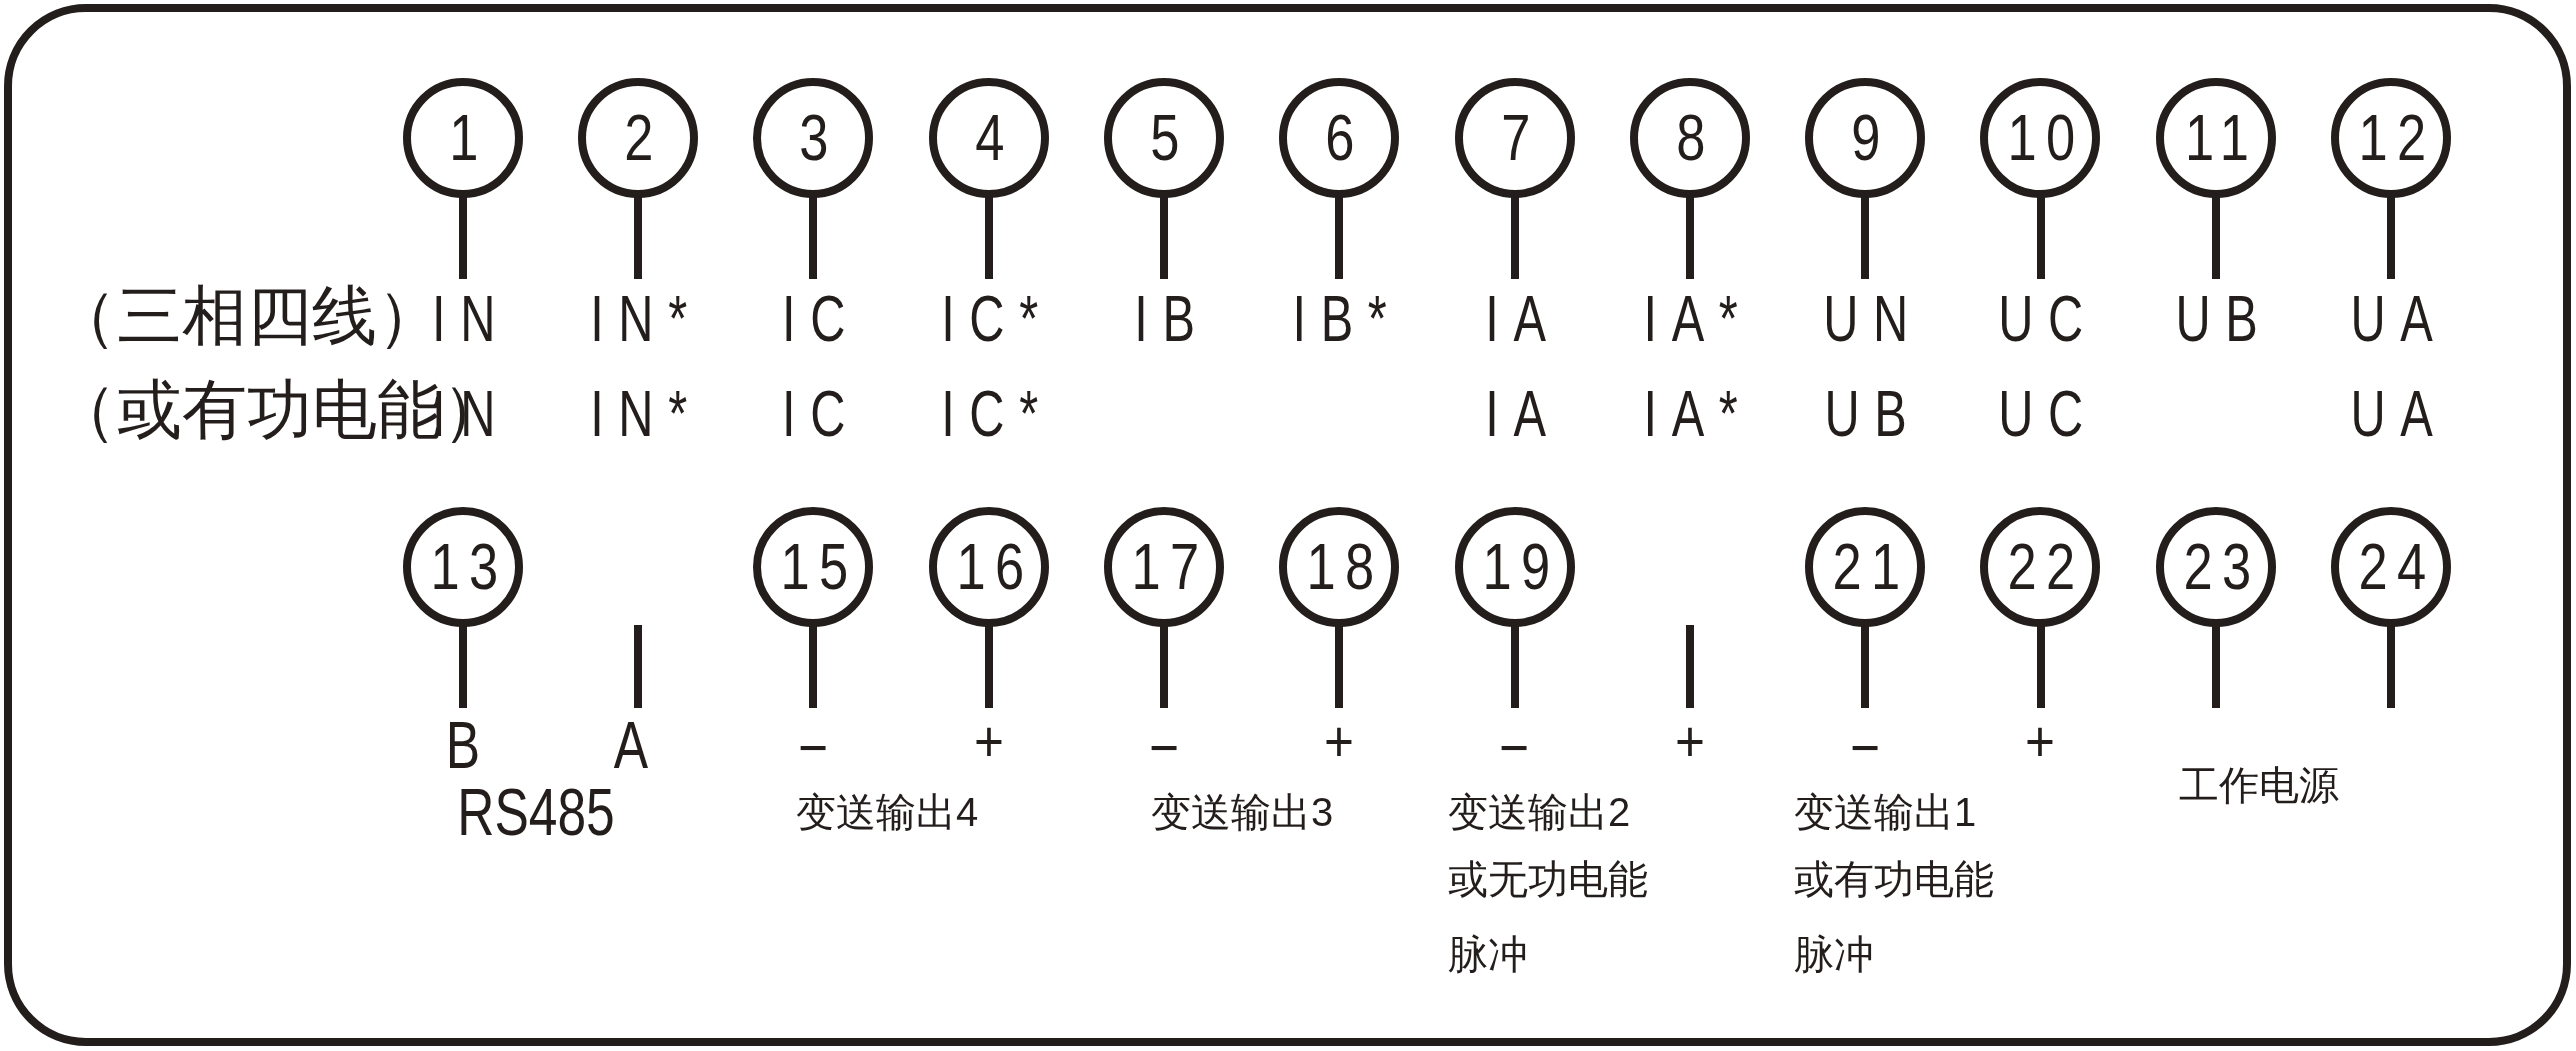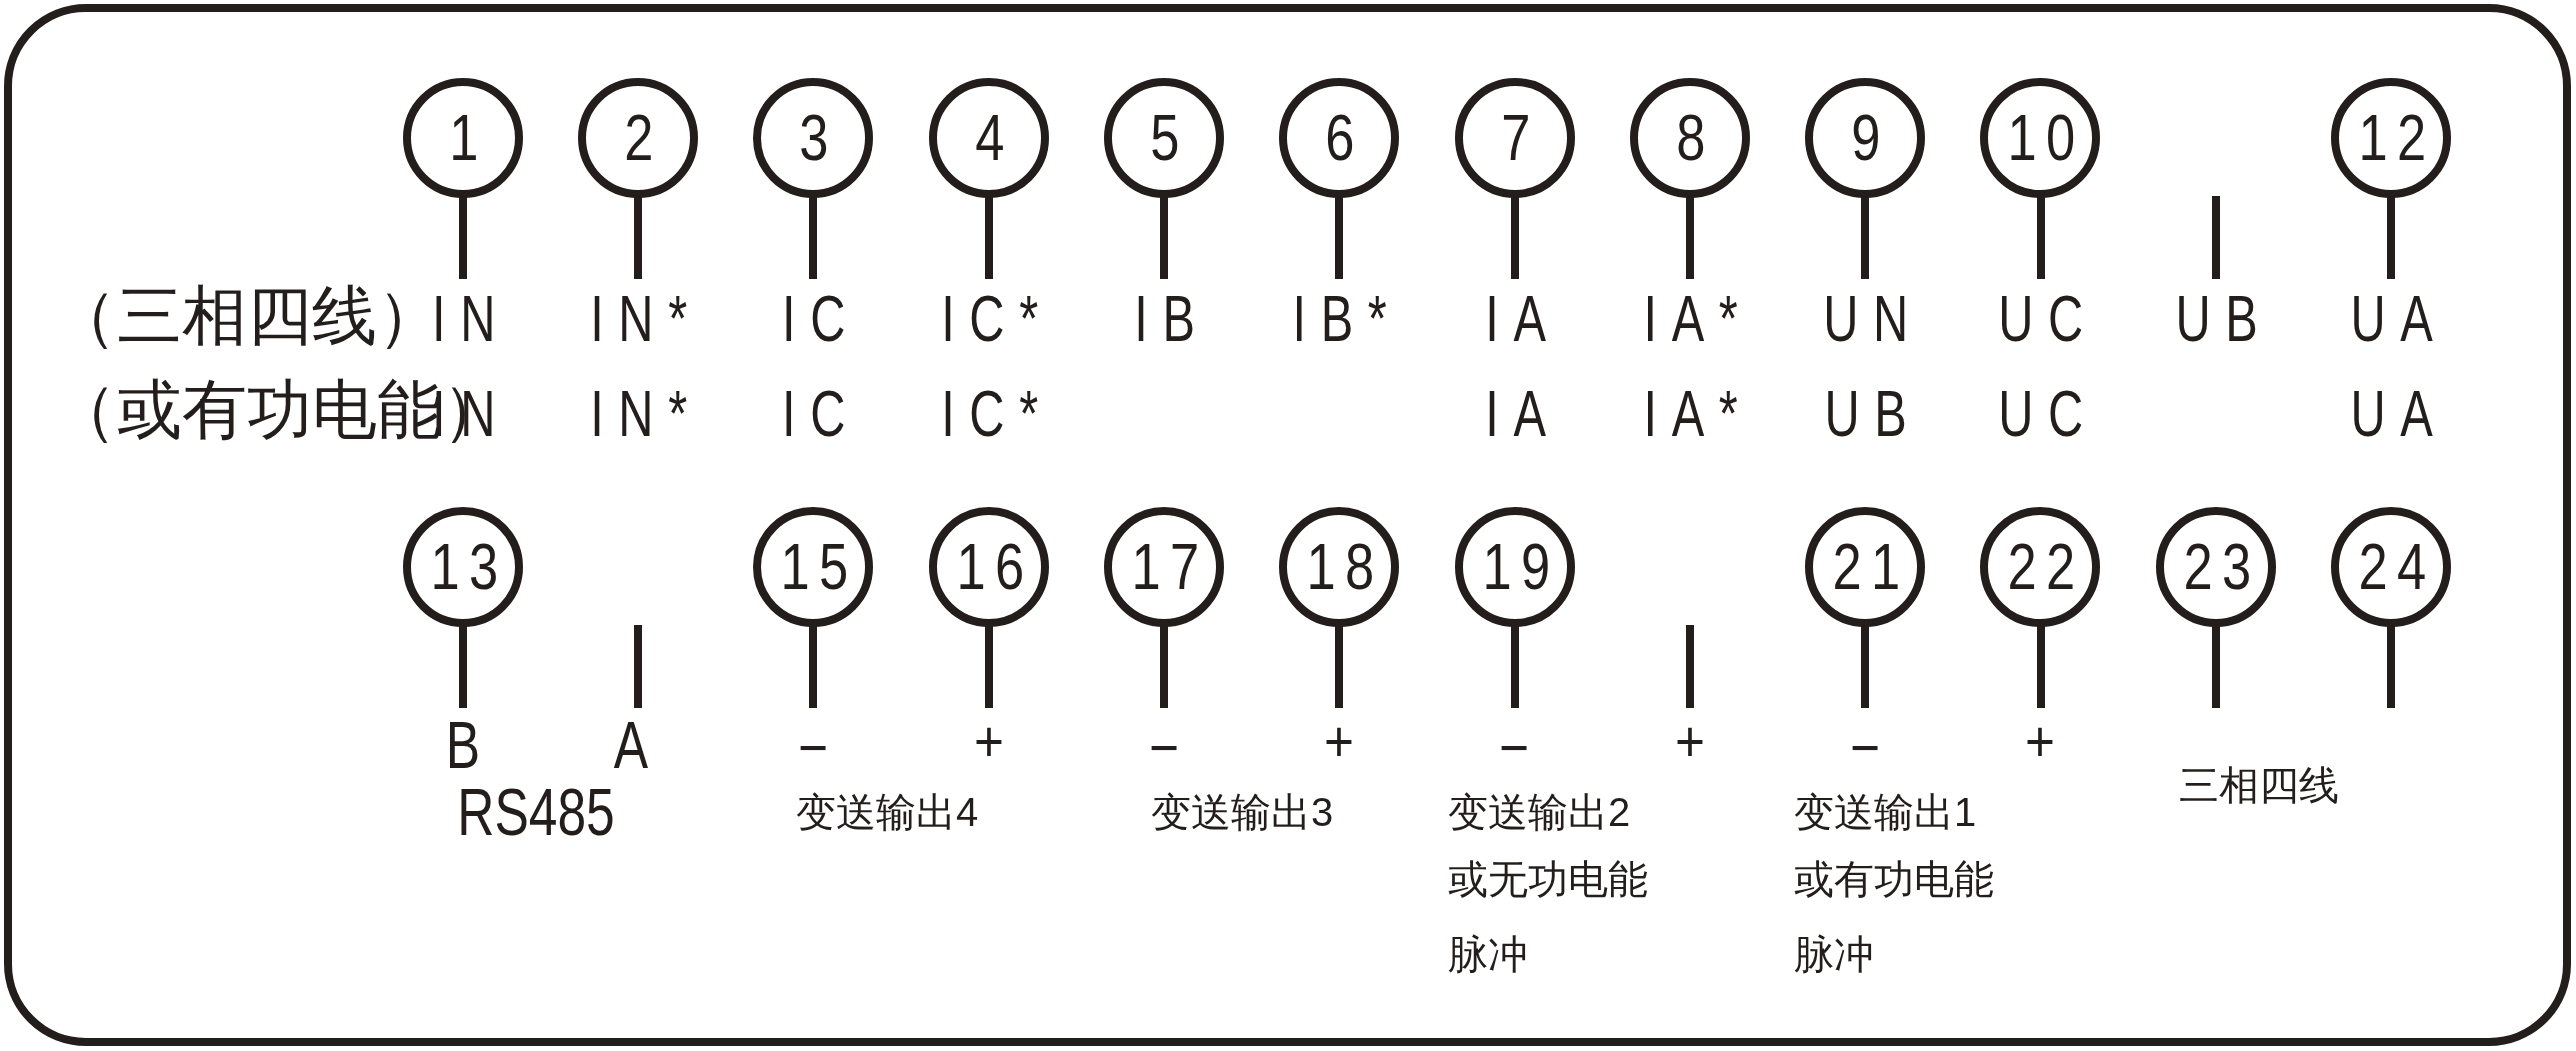--- a/index.html
+++ b/index.html
@@ -58,20 +58,23 @@
       <span class="tnum">7</span>
     </div>
   <div class="term" style="left:1630px;top:78px">
       <span class="tnum">8</span>
     </div>
   <div class="term" style="left:1805px;top:78px">
       <span class="tnum">9</span>
     </div>
   <div class="term" style="left:1980px;top:78px">
       <span class="tnum">10</span>
+    </div>
+  <div class="term" style="left:2156px;top:78px">
+      <span class="tnum">11</span>
     </div>
   <div class="term" style="left:2331px;top:78px">
       <span class="tnum">12</span>
     </div>
 
   <div class="stem" style="left:459px;top:196px"></div>
   <div class="stem" style="left:634px;top:196px"></div>
   <div class="stem" style="left:809px;top:196px"></div>
   <div class="stem" style="left:985px;top:196px"></div>
   <div class="stem" style="left:1160px;top:196px"></div>
@@ -169,15 +172,15 @@
   <div class="lbl cjk" style="left:1242px;top:812px">变送输出3</div>
 
   <div class="gline cjk" style="left:1448px;top:812px">变送输出2</div>
   <div class="gline cjk" style="left:1448px;top:879px">或无功电能</div>
   <div class="gline cjk" style="left:1448px;top:954px">脉冲</div>
 
   <div class="gline cjk" style="left:1794px;top:812px">变送输出1</div>
   <div class="gline cjk" style="left:1794px;top:879px">或有功电能</div>
   <div class="gline cjk" style="left:1794px;top:954px">脉冲</div>
 
-  <div class="lbl cjk" style="left:2259px;top:785px">三相四线</div>
+  <div class="lbl cjk" style="left:2259px;top:785px">工作电源</div>
 </div>
 
 
 </body></html>

